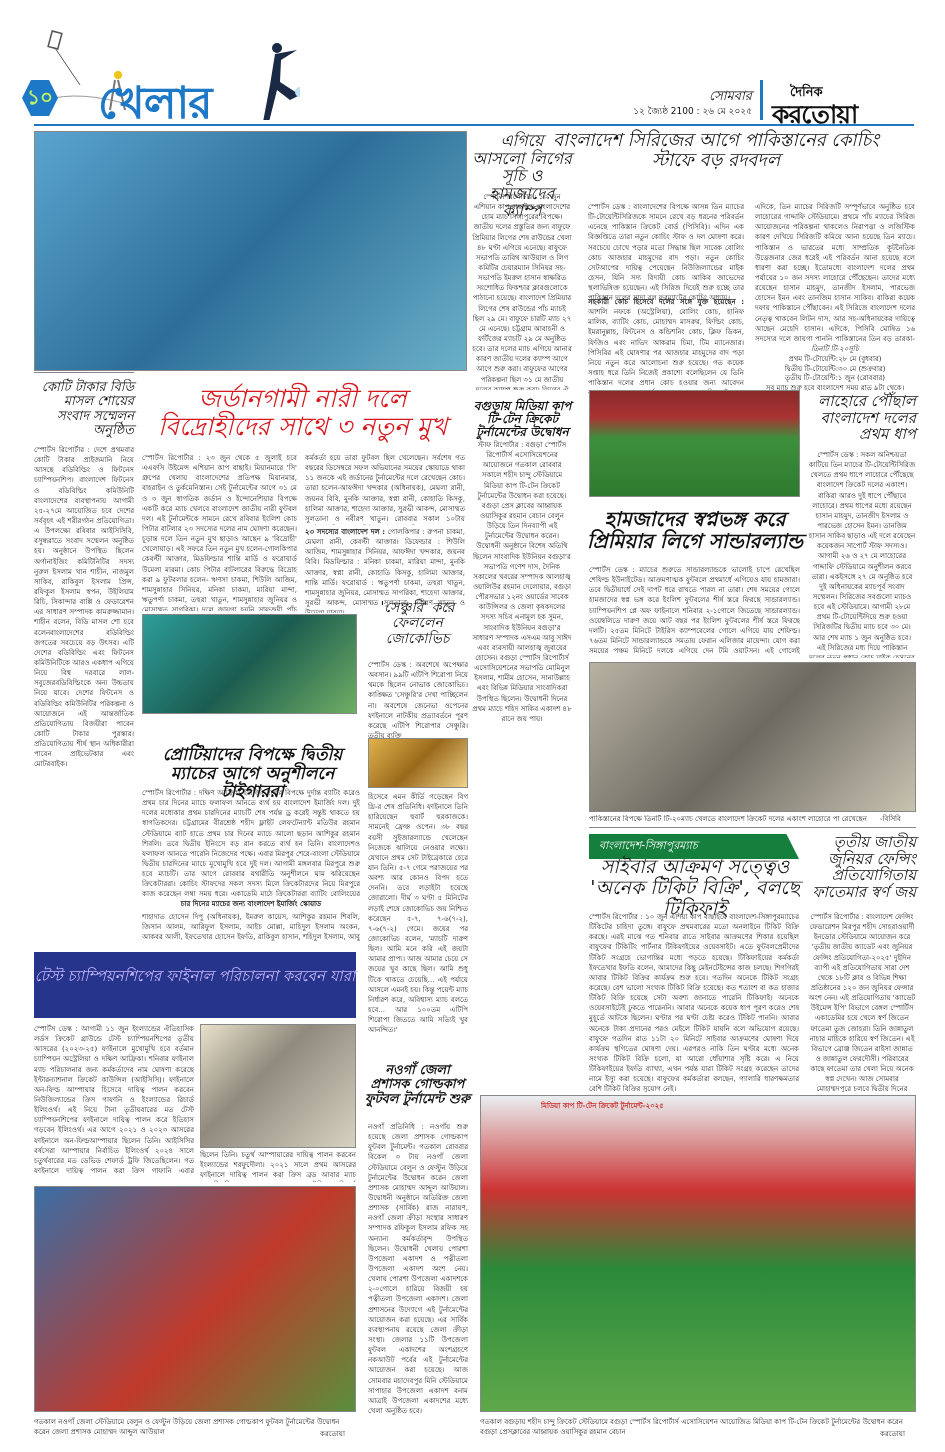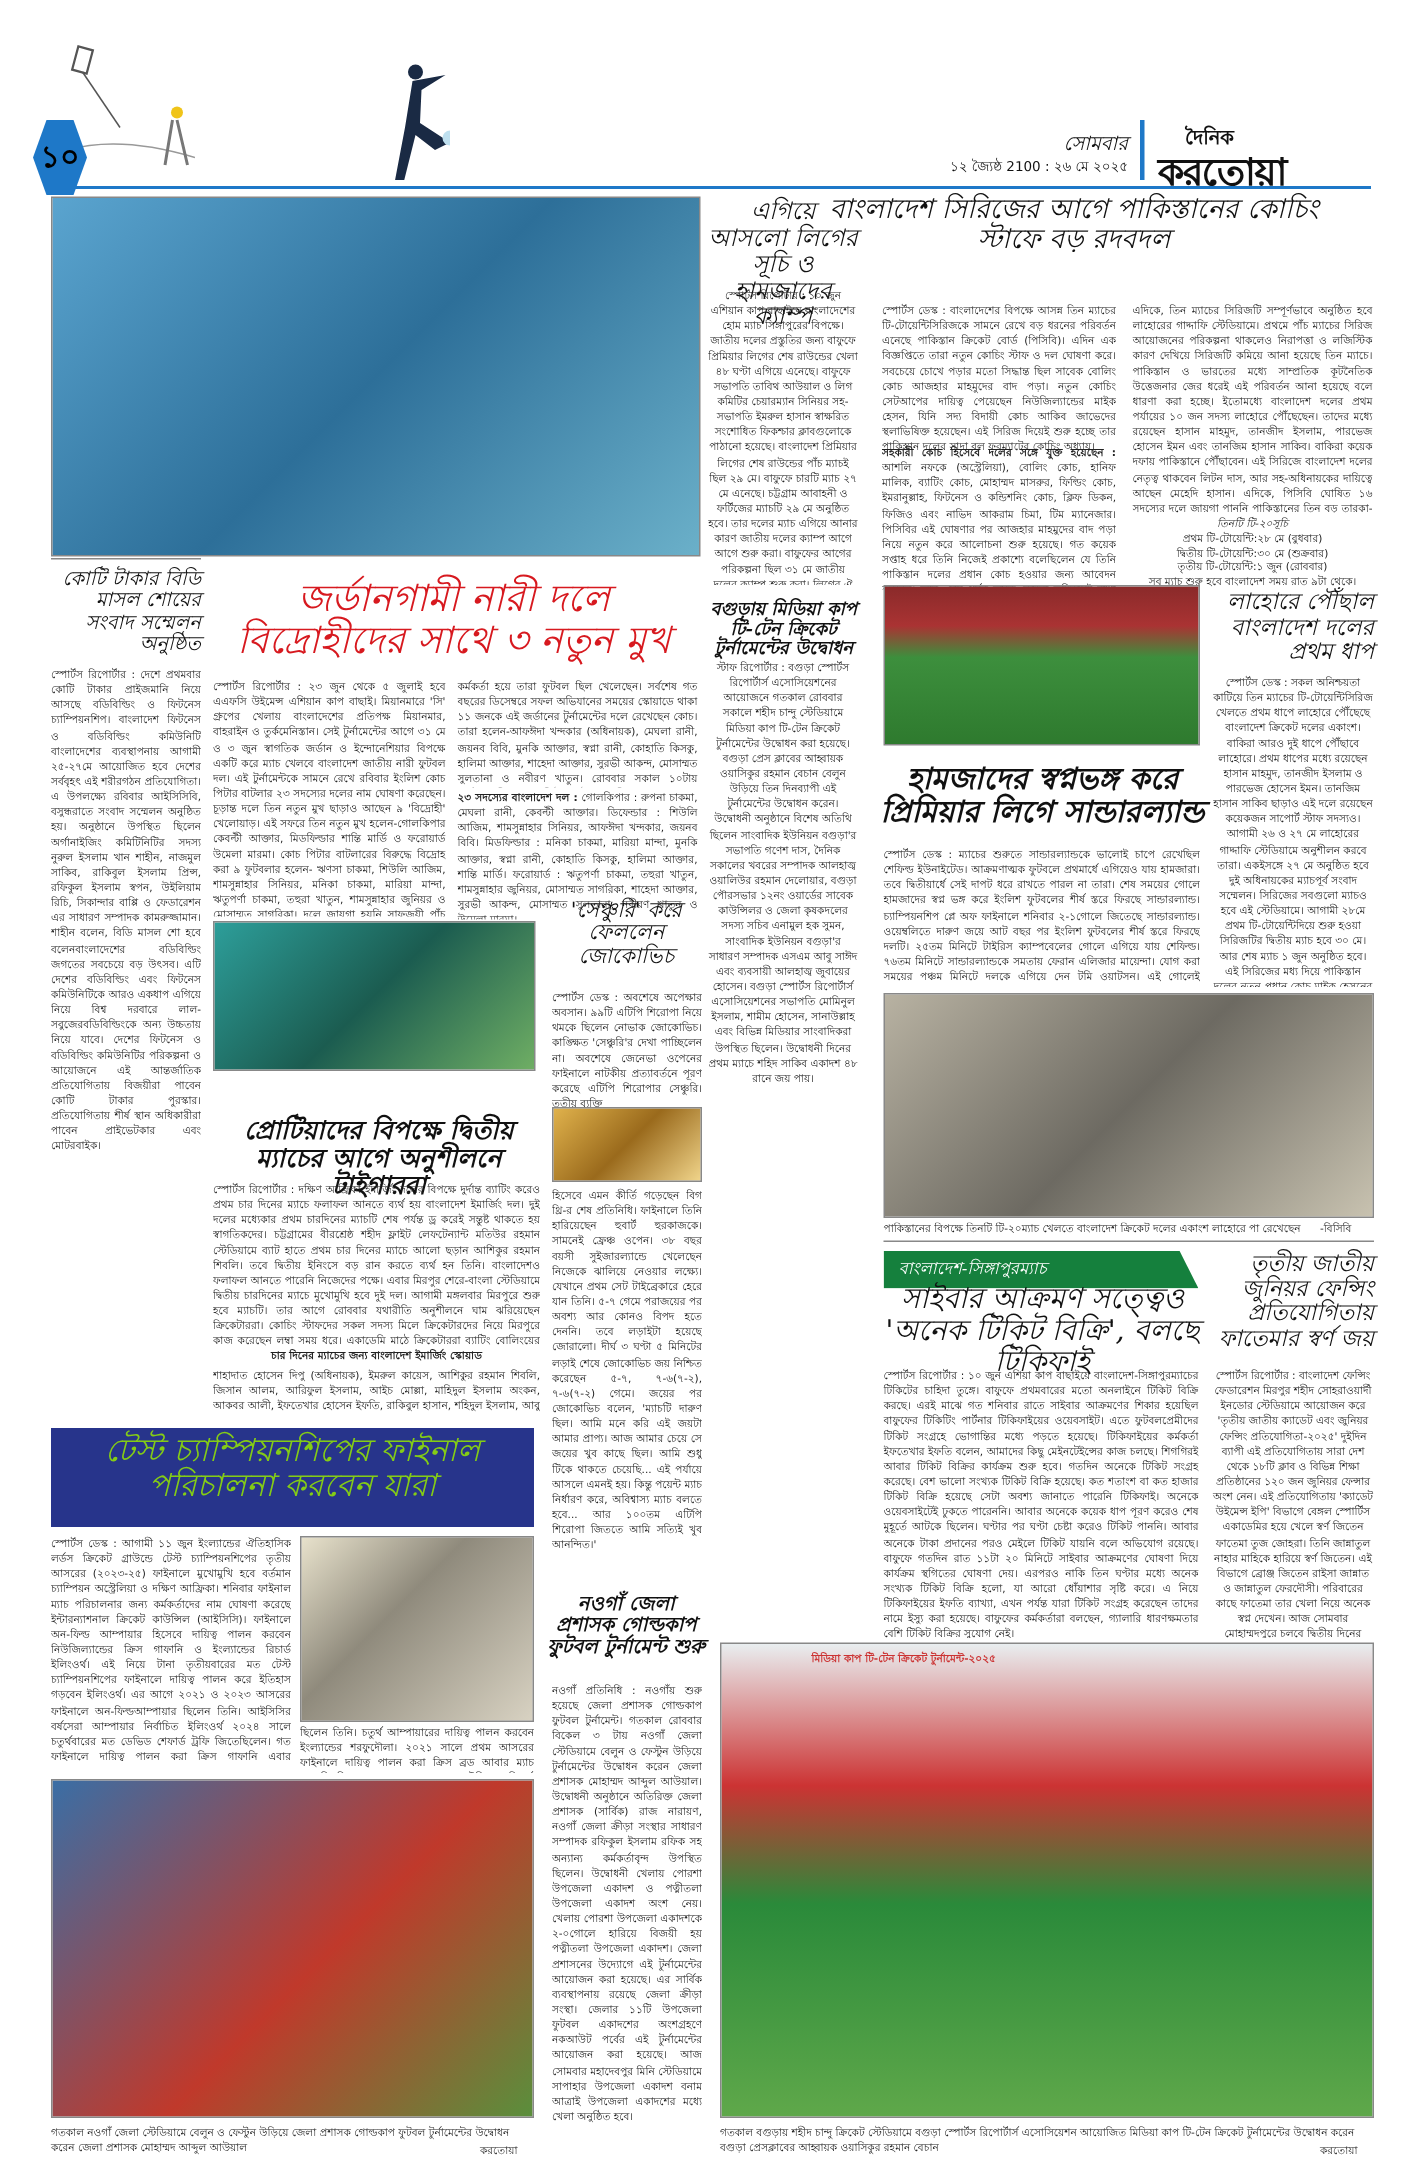--- a/index.html
+++ b/index.html
@@ -1,19 +1,19 @@
 <!DOCTYPE html>
 <html><head>
 <meta charset="utf-8">
 <style>
 *{box-sizing:border-box;margin:0;padding:0}
 body{width:945px;height:1452px;background:#fff;font-family:"DejaVu Serif",serif;color:#111;position:relative;overflow:hidden}
 .abs{position:absolute}
 .masthead{left:0;top:0;width:945px;height:125px}
-.pagenum{left:22px;top:80px;width:36px;height:50px;background:#1e78c8;color:#000000;font:bold 20px "DejaVu Sans",sans-serif;display:flex;align-items:center;justify-content:center;clip-path:polygon(25% 0,75% 0,100% 50%,75% 100%,25% 100%,0 50%)}
+.pagenum{left:22px;top:80px;width:36px;height:36px;background:#1e78c8;color:#bef264;font:bold 20px "DejaVu Sans",sans-serif;display:flex;align-items:center;justify-content:center;clip-path:polygon(25% 0,75% 0,100% 50%,75% 100%,25% 100%,0 50%)}
 .brand1{left:98px;top:70px;font:bold 44px "DejaVu Sans",sans-serif;color:#1e78c8;letter-spacing:-1px}
 .brand2{left:205px;top:70px;font:bold 44px "DejaVu Sans",sans-serif;color:#111}
 .player{left:255px;top:45px;width:45px;height:80px}
 .day{left:580px;top:86px;font:italic 13px "DejaVu Serif",serif;text-align:right;width:172px}
 .date{left:560px;top:104px;font:9px "DejaVu Sans",sans-serif;width:192px;text-align:right}
 .vbar{left:760px;top:80px;width:3px;height:40px;background:#1e78c8}
 .paper1{left:790px;top:82px;font:bold 13px "DejaVu Sans",sans-serif}
 .paper2{left:772px;top:95px;font:bold 25px "DejaVu Sans",sans-serif;letter-spacing:-1px}
 .rule{left:34px;top:124px;width:880px;height:2px;background:#1e78c8}
 .photo{background:linear-gradient(135deg,#4f8a58,#2f6c3a 40%,#6ba0c0 70%,#3e7c4f);border:1px solid #888}
@@ -35,20 +35,21 @@
 
 <div class="abs masthead">
   <svg class="abs" style="left:40px;top:30px" width="90" height="85">
     <rect x="10" y="2" width="10" height="16" fill="none" stroke="#555" stroke-width="1.5" transform="rotate(15 15 10)"></rect>
     <line x1="15" y1="18" x2="40" y2="55" stroke="#555" stroke-width="1"></line>
     <path d="M 5 70 Q 40 60 90 75" stroke="#999" fill="none"></path>
     <circle cx="78" cy="45" r="4" fill="#f0c419"></circle>
     <path d="M 75 50 L 70 80 M 78 50 L 85 80" stroke="#777" stroke-width="2"></path>
   </svg>
   <div class="abs pagenum">১০</div>
+  <div class="abs brand1">খেলার</div>
   <svg class="abs player" style="left:255px;top:40px" width="50" height="85">
     <circle cx="22" cy="8" r="5" fill="#1a2a44"></circle>
     <path d="M 20 14 L 15 45 L 8 82 L 14 82 L 22 50 L 35 60 L 45 55 L 25 42 L 26 20 L 42 10 Z" fill="#1a2a44"></path>
     <circle cx="45" cy="52" r="5" fill="#bfe0ef"></circle>
   </svg>
   <div class="abs day">সোমবার</div>
   <div class="abs date">১২ জ্যৈষ্ঠ 2100 : ২৬ মে ২০২৫</div>
   <div class="abs vbar"></div>
   <div class="abs paper1">দৈনিক</div>
   <div class="abs paper2">করতোয়া</div>
@@ -116,21 +117,21 @@
 <div class="abs body" style="left:368px;top:660px;width:100px;height:78px">স্পোর্টস ডেস্ক : অবশেষে অপেক্ষার অবসান। ৯৯টি এটিপি শিরোপা নিয়ে থমকে ছিলেন নোভাক জোকোভিচ। কাঙ্ক্ষিত 'সেঞ্চুরি'র দেখা পাচ্ছিলেন না। অবশেষে জেনেভা ওপেনের ফাইনালে নাটকীয় প্রত্যাবর্তনে পূরণ করেছে এটিপি শিরোপার সেঞ্চুরি। তৃতীয় ব্যক্তি</div>
 <div class="abs photo gold" style="left:368px;top:738px;width:100px;height:50px"></div>
 <div class="abs body" style="left:368px;top:792px;width:100px;height:270px">হিসেবে এমন কীর্তি গড়েছেন বিগ থ্রি-র শেষ প্রতিনিধি। ফাইনালে তিনি হারিয়েছেন হুবার্ট হুরকাজকে। সামনেই ফ্রেঞ্চ ওপেন। ৩৮ বছর বয়সী সুইজারল্যান্ডে খেলেছেন নিজেকে ঝালিয়ে নেওয়ার লক্ষ্যে। যেখানে প্রথম সেট টাইব্রেকারে হেরে যান তিনি। ৫-৭ গেমে পরাজয়ের পর অবশ্য আর কোনও বিপদ হতে দেননি। তবে লড়াইটা হয়েছে জোরালো। দীর্ঘ ৩ ঘণ্টা ৫ মিনিটের লড়াই শেষে জোকোভিচ জয় নিশ্চিত করেছেন ৫-৭, ৭-৬(৭-২), ৭-৬(৭-২) গেমে। জয়ের পর জোকোভিচ বলেন, 'ম্যাচটি দারুণ ছিল। আমি মনে করি এই জয়টা আমার প্রাপ্য। আজ আমার চেয়ে সে জয়ের খুব কাছে ছিল। আমি শুধু টিকে থাকতে চেয়েছি... এই পর্যায়ে আসলে এমনই হয়। কিন্তু পয়েন্ট ম্যাচ নির্ধারণ করে, অবিশ্বাস্য ম্যাচ বলতে হবে... আর ১০০তম এটিপি শিরোপা জিততে আমি সত্যিই খুব আনন্দিত।'</div>
 
 <div class="abs hl" style="left:140px;top:745px;width:225px;font-size:17px;font-weight:bold">প্রোটিয়াদের বিপক্ষে দ্বিতীয় ম্যাচের আগে অনুশীলনে টাইগাররা</div>
 <div class="abs body" style="left:142px;top:788px;width:218px;height:110px">স্পোর্টস রিপোর্টার : দক্ষিণ আফ্রিকা ইমার্জিং দলের বিপক্ষে দুর্দান্ত ব্যাটিং করেও প্রথম চার দিনের ম্যাচে ফলাফল আনতে ব্যর্থ হয় বাংলাদেশ ইমার্জিং দল। দুই দলের মধ্যেকার প্রথম চারদিনের ম্যাচটি শেষ পর্যন্ত ড্র করেই সন্তুষ্ট থাকতে হয় স্বাগতিকদের। চট্টগ্রামের বীরশ্রেষ্ঠ শহীদ ফ্লাইট লেফটেন্যান্ট মতিউর রহমান স্টেডিয়ামে ব্যাট হাতে প্রথম চার দিনের ম্যাচে আলো ছড়ান আশিকুর রহমান শিবলি। তবে দ্বিতীয় ইনিংসে বড় রান করতে ব্যর্থ হন তিনি। বাংলাদেশও ফলাফল আনতে পারেনি নিজেদের পক্ষে। এবার মিরপুর শেরে-বাংলা স্টেডিয়ামে দ্বিতীয় চারদিনের ম্যাচে মুখোমুখি হবে দুই দল। আগামী মঙ্গলবার মিরপুরে শুরু হবে ম্যাচটি। তার আগে রোববার যথারীতি অনুশীলনে ঘাম ঝরিয়েছেন ক্রিকেটাররা। কোচিং স্টাফদের সকল সদস্য মিলে ক্রিকেটারদের নিয়ে মিরপুরে কাজ করেছেন লম্বা সময় ধরে। একাডেমি মাঠে ক্রিকেটাররা ব্যাটিং বোলিংয়ের পাশাপাশি করেছেন ফিল্ডিংয়ের কাজও। দলের সঙ্গে রয়েছেন বিদেশি এক মনোবিদও। দেশি বিদেশি মিলিয়ে ভারসাম্যপূর্ণ একটি কোচিং প্যানেলই কাজ করছে ইমার্জিং দলের সঙ্গে।</div>
 <div class="abs cap" style="left:142px;top:900px;width:218px;text-align:center;font-weight:bold;">চার দিনের ম্যাচের জন্য বাংলাদেশ ইমার্জিং স্কোয়াড</div>
 <div class="abs body" style="left:142px;top:912px;width:218px;height:30px">শাহাদাত হোসেন দিপু (অধিনায়ক), ইমরুল কায়েস, আশিকুর রহমান শিবলি, জিসান আলম, আরিফুল ইসলাম, আইচ মোল্লা, মাহিদুল ইসলাম অংকন, আকবর আলী, ইফতেখার হোসেন ইফতি, রাকিবুল হাসান, শহিদুল ইসলাম, আবু হাশিম, মৃত্যুঞ্জয় চৌধুরী, রিপন মণ্ডল ও মেহেদী হাসান।</div>
 
 <div class="abs banner" style="left:34px;top:952px;width:322px;height:66px">
-  <div class="hl" style="color:#84cc16;font-size:21px;padding-top:4px">টেস্ট চ্যাম্পিয়নশিপের ফাইনাল পরিচালনা করবেন যারা</div>
+  <div class="hl" style="color:#c4b5fd;font-size:15px;padding-top:16px">টেস্ট চ্যাম্পিয়নশিপের ফাইনাল পরিচালনা করবেন যারা</div>
 </div>
 <div class="abs body" style="left:34px;top:1024px;width:160px;height:150px">স্পোর্টস ডেস্ক : আগামী ১১ জুন ইংল্যান্ডের ঐতিহাসিক লর্ডস ক্রিকেট গ্রাউন্ডে টেস্ট চ্যাম্পিয়নশিপের তৃতীয় আসরের (২০২৩-২৫) ফাইনালে মুখোমুখি হবে বর্তমান চ্যাম্পিয়ন অস্ট্রেলিয়া ও দক্ষিণ আফ্রিকা। শনিবার ফাইনাল ম্যাচ পরিচালনার জন্য কর্মকর্তাদের নাম ঘোষণা করেছে ইন্টারন্যাশনাল ক্রিকেট কাউন্সিল (আইসিসি)। ফাইনালে অন-ফিল্ড আম্পায়ার হিসেবে দায়িত্ব পালন করবেন নিউজিল্যান্ডের ক্রিস গাফানি ও ইংল্যান্ডের রিচার্ড ইলিংওর্থ। এই নিয়ে টানা তৃতীয়বারের মত টেস্ট চ্যাম্পিয়নশিপের ফাইনালে দায়িত্ব পালন করে ইতিহাস গড়বেন ইলিংওর্থ। এর আগে ২০২১ ও ২০২৩ আসরের ফাইনালে অন-ফিল্ডআম্পায়ার ছিলেন তিনি। আইসিসির বর্ষসেরা আম্পায়ার নির্বাচিত ইলিংওর্থ ২০২৪ সালে চতুর্থবারের মত ডেভিড শেফার্ড ট্রফি জিতেছিলেন। গত ফাইনালে দায়িত্ব পালন করা ক্রিস গাফানি এবার দ্বিতীয়বারের মত দায়িত্ব পালন করবেন। এছাড়া ২০২৩ সালে টেস্ট চ্যাম্পিয়নশিপের দ্বিতীয় আসরের ফাইনালে টিভি আম্পায়ার হিসেবে দায়িত্ব পালন করা রিচার্ড কেটেলবরো এবারও একই দায়িত্বে থাকবেন। চতুর্থ আম্পায়ার হিসেবে থাকবেন ইংল্যান্ডের শরফুদৌলা। ম্যাচ রেফারি হিসেবে থাকবেন জিম্বাবুয়ের অ্যান্ডি পাইক্রফট।</div>
 <div class="abs photo grey" style="left:200px;top:1024px;width:156px;height:124px;background:linear-gradient(135deg,#e8e2cc,#8f8a7c 40%,#d8d2c2)"></div>
 <div class="abs body" style="left:200px;top:1150px;width:156px;height:32px">ছিলেন তিনি। চতুর্থ আম্পায়ারের দায়িত্ব পালন করবেন ইংল্যান্ডের শরফুদৌলা। ২০২১ সালে প্রথম আসরের ফাইনালে দায়িত্ব পালন করা ক্রিস ব্রড আবার ম্যাচ রেফারি হিসেবে থাকবেন। এছাড়া অস্ট্রেলিয়ার রিচার্ড কেটেলবরো দায়িত্ব পালন করবেন থার্ড আম্পায়ারের। আইসিসির প্যানেলে এলিট আম্পায়ার হিসেবে থাকা কেটেলবরো টেস্ট চ্যাম্পিয়নশিপের ফাইনালে খেলবে প্রথমবারের মতো। ইতোমধ্যে উভয় দলের স্কোয়াড ঘোষণা করেছে ক্রিকেট অস্ট্রেলিয়া ও দক্ষিণ আফ্রিকা।</div>
 
 <div class="abs hl" style="left:365px;top:1063px;width:105px;font-size:13px;font-weight:bold">নওগাঁ জেলা প্রশাসক গোল্ডকাপ ফুটবল টুর্নামেন্ট শুরু</div>
 <div class="abs body" style="left:368px;top:1122px;width:100px;height:312px">নওগাঁ প্রতিনিধি : নওগাঁয় শুরু হয়েছে জেলা প্রশাসক গোল্ডকাপ ফুটবল টুর্নামেন্ট। গতকাল রোববার বিকেল ৩ টায় নওগাঁ জেলা স্টেডিয়ামে বেলুন ও ফেস্টুন উড়িয়ে টুর্নামেন্টের উদ্বোধন করেন জেলা প্রশাসক মোহাম্মদ আব্দুল আউয়াল। উদ্বোধনী অনুষ্ঠানে অতিরিক্ত জেলা প্রশাসক (সার্বিক) রাজ নারায়ণ, নওগাঁ জেলা ক্রীড়া সংস্থার সাধারণ সম্পাদক রফিকুল ইসলাম রফিক সহ অন্যান্য কর্মকর্তাবৃন্দ উপস্থিত ছিলেন। উদ্বোধনী খেলায় পোরশা উপজেলা একাদশ ও পত্নীতলা উপজেলা একাদশ অংশ নেয়। খেলায় পোরশা উপজেলা একাদশকে ২-০গোলে হারিয়ে বিজয়ী হয় পত্নীতলা উপজেলা একাদশ। জেলা প্রশাসনের উদ্যোগে এই টুর্নামেন্টের আয়োজন করা হয়েছে। এর সার্বিক ব্যবস্থাপনায় রয়েছে জেলা ক্রীড়া সংস্থা। জেলার ১১টি উপজেলা ফুটবল একাদশের অংশগ্রহণে নকআউট পর্বের এই টুর্নামেন্টের আয়োজন করা হয়েছে। আজ সোমবার মহাদেবপুর মিনি স্টেডিয়ামে সাপাহার উপজেলা একাদশ বনাম আত্রাই উপজেলা একাদশের মধ্যে খেলা অনুষ্ঠিত হবে।</div>
 
 <div class="abs photo red" style="left:34px;top:1186px;width:322px;height:226px;background:linear-gradient(135deg,#3a6ea5,#c0392b 55%,#5a8f3c)"></div>
 <div class="abs cap" style="left:34px;top:1418px;width:322px">গতকাল নওগাঁ জেলা স্টেডিয়ামে বেলুন ও ফেস্টুন উড়িয়ে জেলা প্রশাসক গোল্ডকাপ ফুটবল টুর্নামেন্টের উদ্বোধন করেন জেলা প্রশাসক মোহাম্মদ আব্দুল আউয়াল</div>

